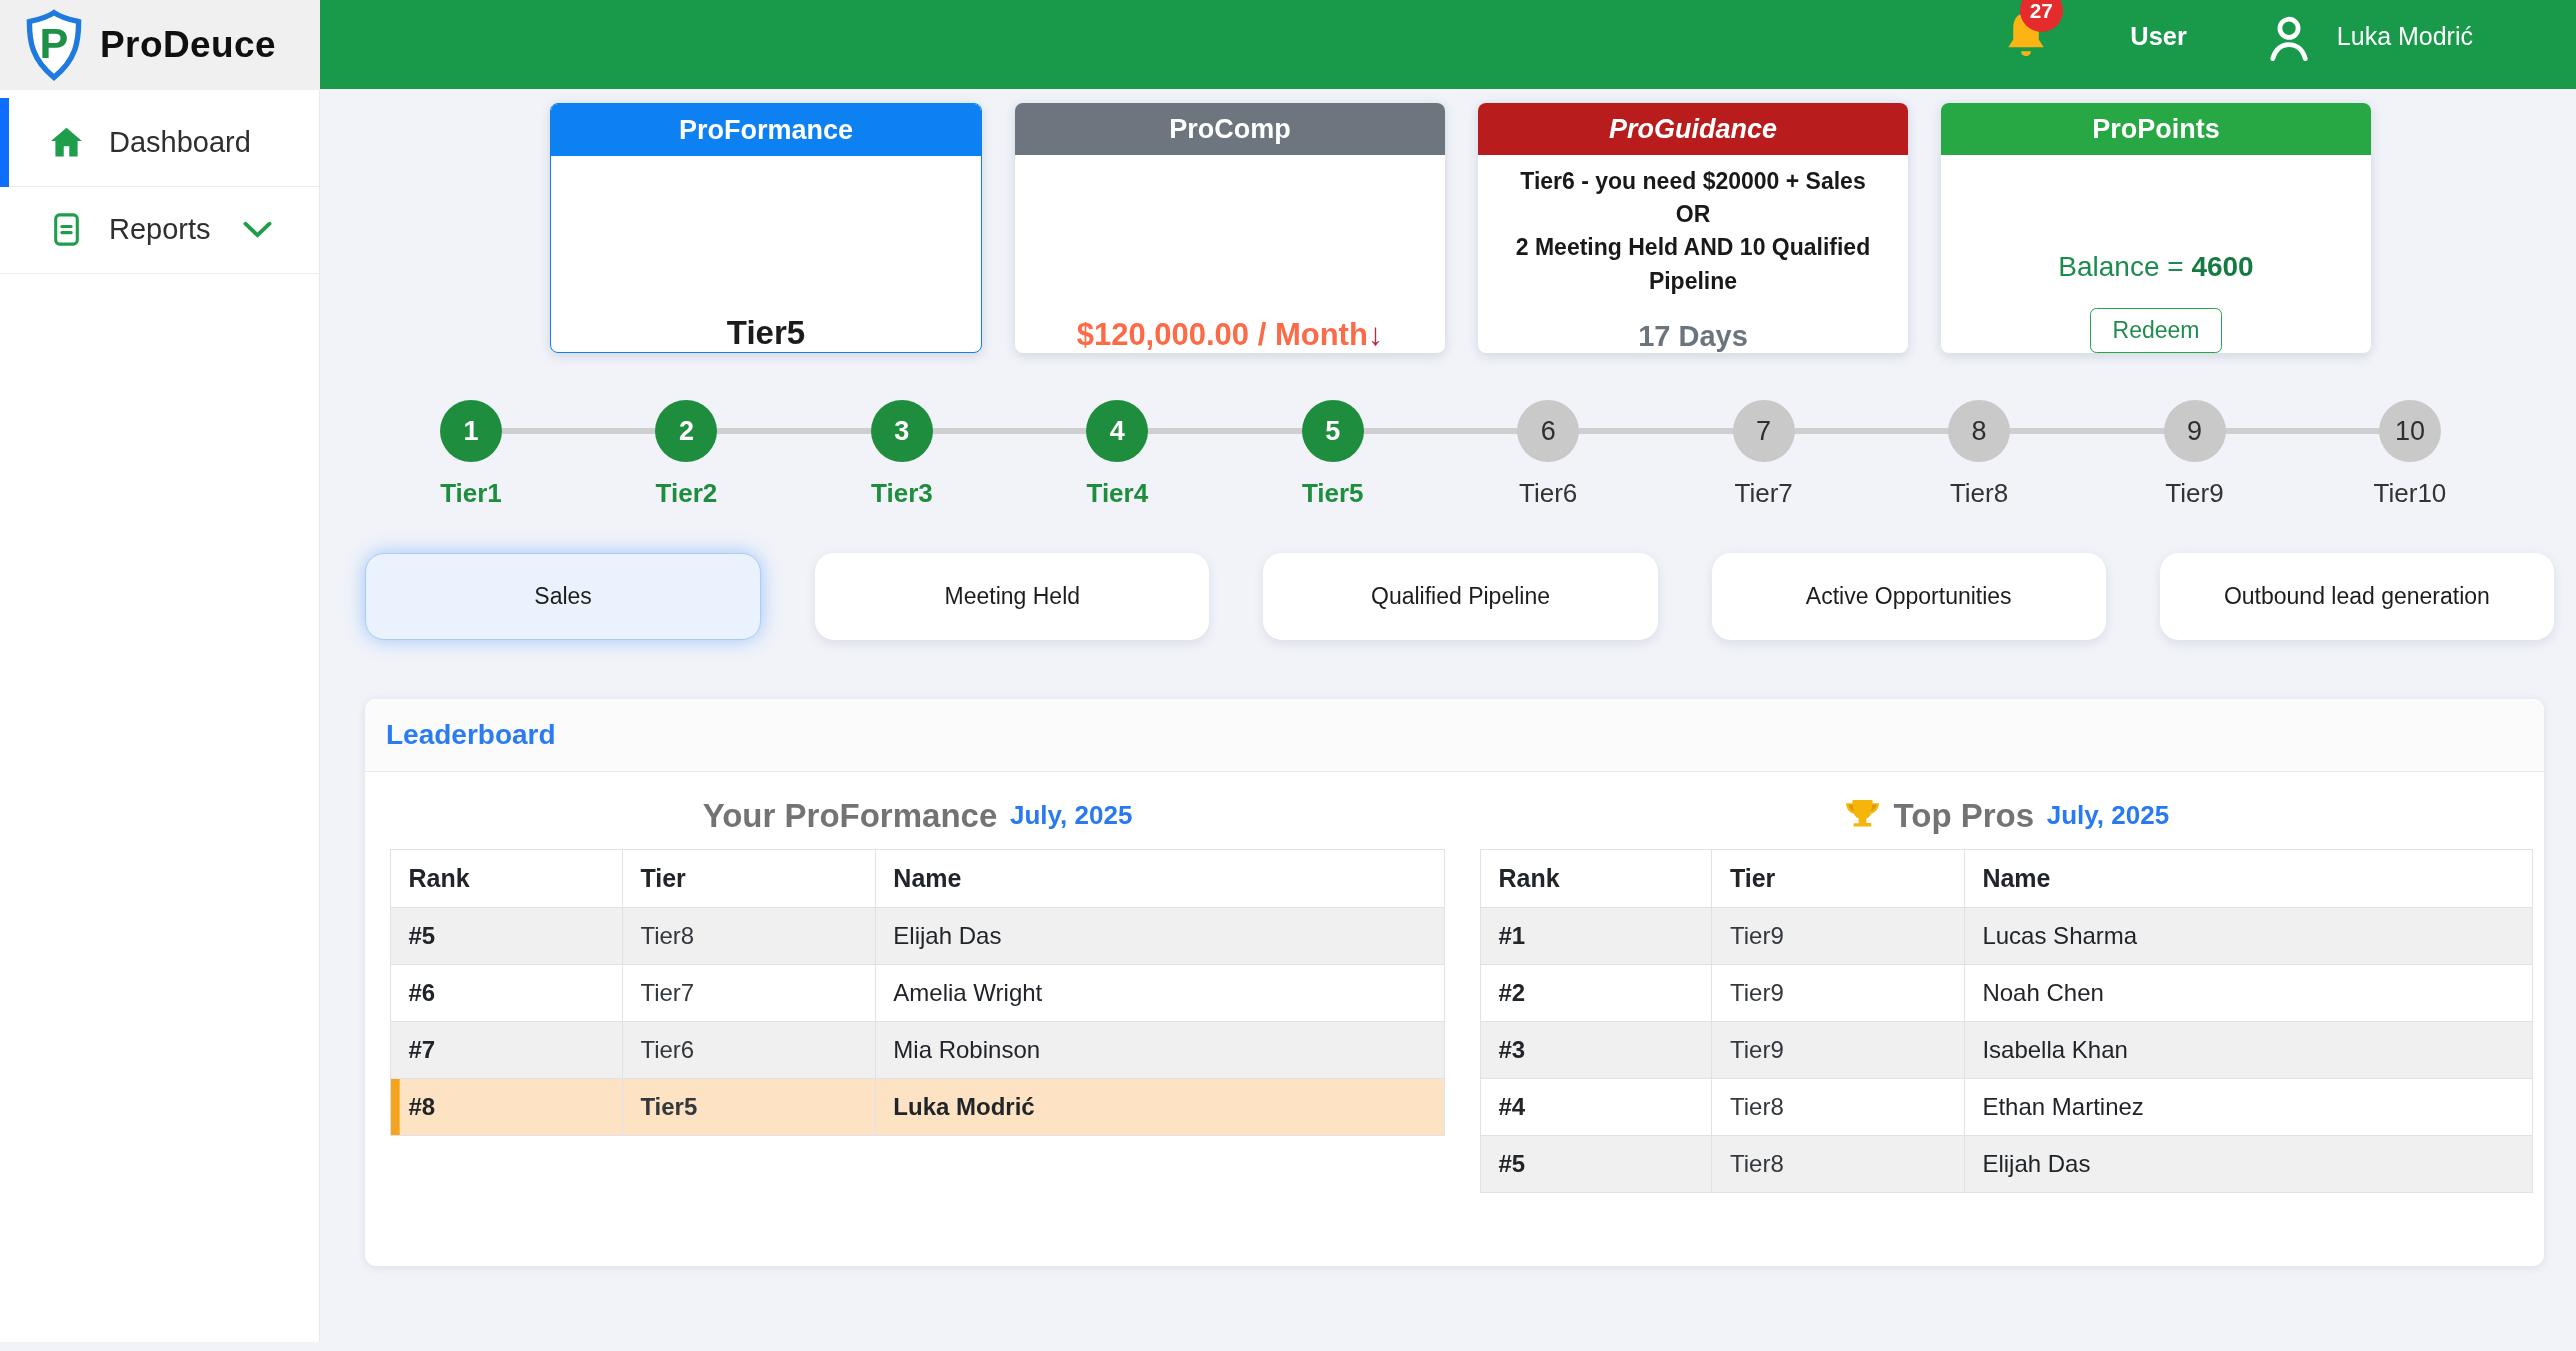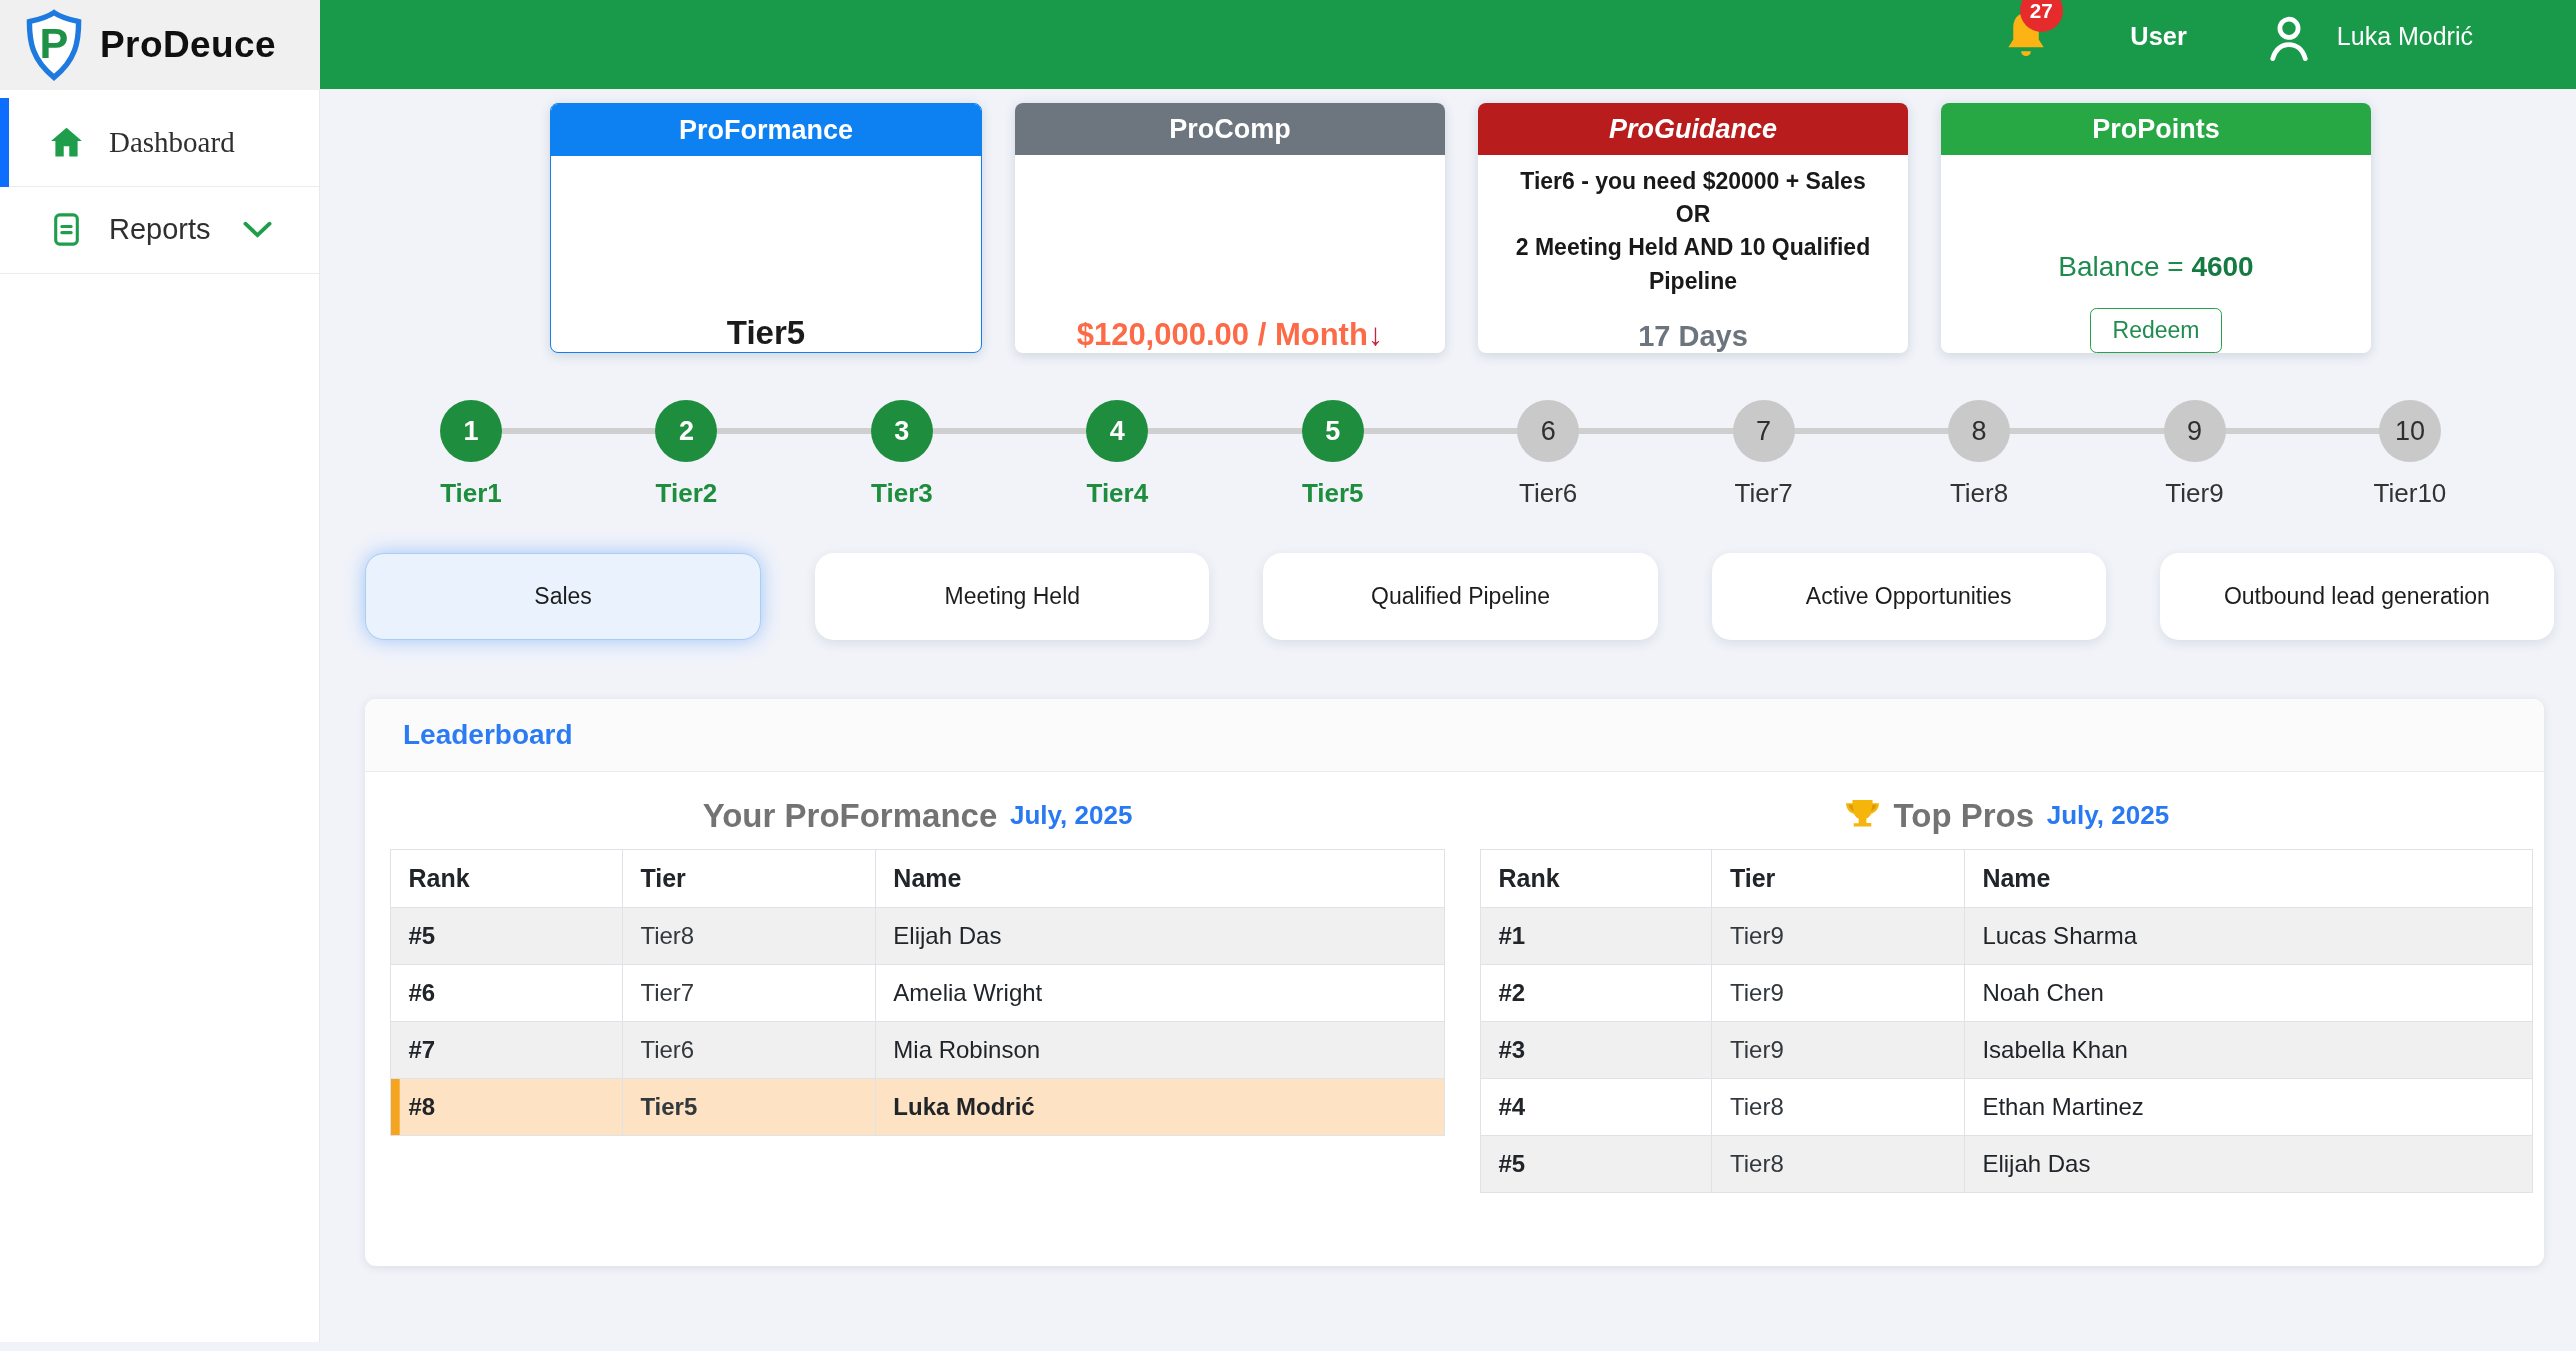--- a/index.html
+++ b/index.html
@@ -23,21 +23,21 @@
     display:flex;align-items:center;justify-content:center;box-sizing:border-box;padding:0 4.8px;}
   .user-label{color:#fff;font-size:25.4px;font-weight:700;margin-right:76px;cursor:pointer;}
   .avatar{margin-right:22px;cursor:pointer;}
   .avatar svg{width:52px;height:52px;display:block;}
   .user-name{color:#fff;font-size:25px;cursor:pointer;}
   
   .sidebar{position:absolute;left:0;top:90px;width:320px;height:1252px;background:#fff;
     border-right:0.8px solid #e9e9ea;box-sizing:border-box;}
   .side-item{position:relative;height:86px;display:flex;align-items:center;gap:24px;
     padding-left:48px;font-size:29px;color:#2f2f2f;border-bottom:0.8px solid #ececee;cursor:pointer;}
-  .side-item:first-child{margin-top:9.5px;font-family:Liberation Serif, serif;}
+  .side-item:first-child{margin-top:9.5px;}
   .side-item.active::before{content:'';position:absolute;left:0;top:-1.6px;bottom:-1.6px;width:8.7px;background:#0d6efd;}
   .side-item svg.mi{width:37px;height:37px;flex:0 0 auto;}
   .side-item .chev{width:29px;height:17.5px;margin-left:8px;}
   
   .cards{position:absolute;left:550px;top:103px;width:1821px;display:flex;gap:33px;}
   .card{flex:1;height:250px;background:#fff;border-radius:8px;overflow:hidden;position:relative;
     box-shadow:0 2.4px 11px rgba(40,60,90,.16);box-sizing:border-box;}
   .card-head{height:52px;display:flex;align-items:center;justify-content:center;
     color:#fff;font-weight:700;font-size:27px;}
   .card-body{position:absolute;left:0;right:0;top:52px;bottom:0;display:flex;flex-direction:column;
@@ -72,21 +72,21 @@
   
   .tabs{position:absolute;left:365px;top:553px;width:2189px;display:flex;gap:54px;}
   .tab{flex:1;height:87px;background:#fff;border-radius:19px;
     box-shadow:0 3.2px 11px rgba(30,50,80,.10);
     display:flex;align-items:center;justify-content:center;
     font-size:23px;color:#1d1d1d;cursor:pointer;box-sizing:border-box;}
   .tab.active{background:#eaf3fd;border:1.6px solid #a9cdf3;box-shadow:0 0 19px rgba(60,140,255,.45);}
   
   .board{position:absolute;left:365px;top:699px;width:2179px;height:567px;background:#fff;
     border-radius:11px;box-shadow:0 1.6px 8px rgba(30,50,80,.10);}
-  .board-header{height:72px;display:flex;align-items:center;padding-left:38px;
+  .board-header{height:72px;display:flex;align-items:center;padding-left:21px;
     font-size:28px;font-weight:700;color:#2b7bf3;background:#fbfbfc;
     border-bottom:1.6px solid #e7eaee;border-radius:11px 11px 0 0;}
   .tblwrap{position:absolute;top:94px;}
   .tblwrap.leftt{left:25px;width:1055px;}
   .tblwrap.rightt{left:1115px;width:1053px;}
   .tbl-title{display:flex;justify-content:center;align-items:center;gap:12.7px;height:45px;font-weight:700;}
   .t-green{font-size:33px;color:#737373;}
   .t-blue{font-size:26px;color:#2979f2;}
   .tbl-title svg{width:37px;height:37px;}
   table{width:100%;border-collapse:collapse;margin-top:11px;font-size:24px;color:#212529;table-layout:fixed;border-radius:19px;}

